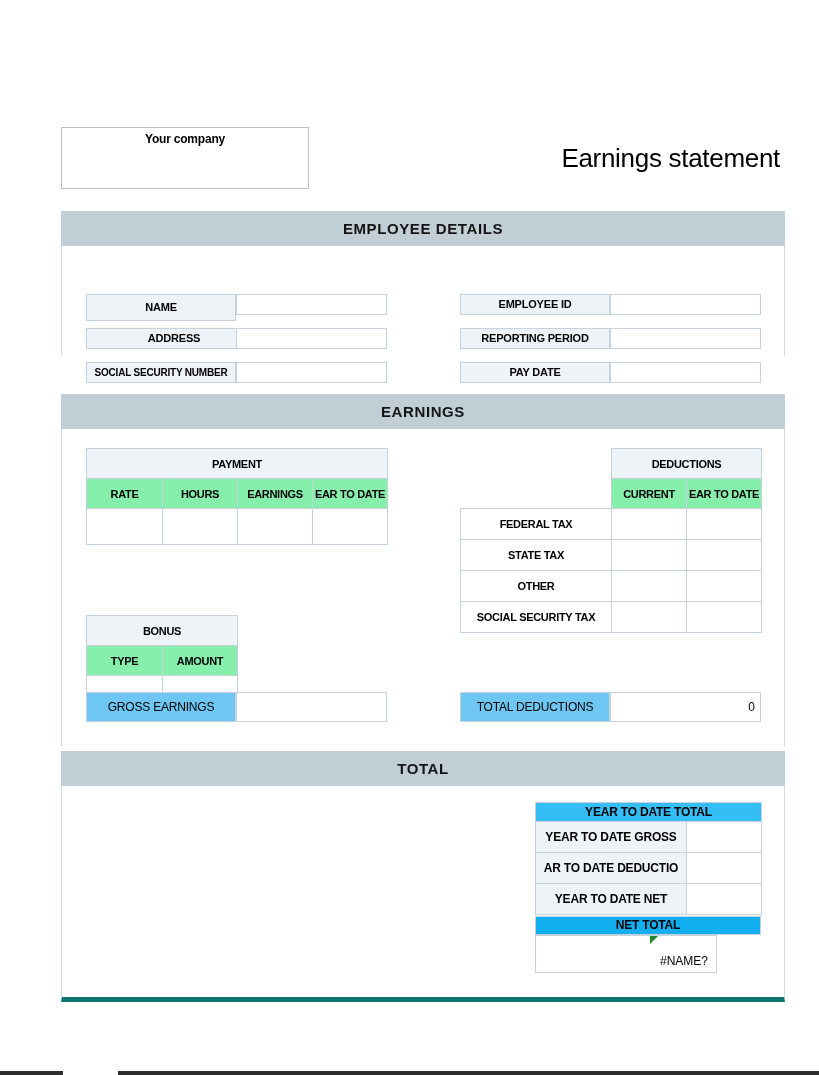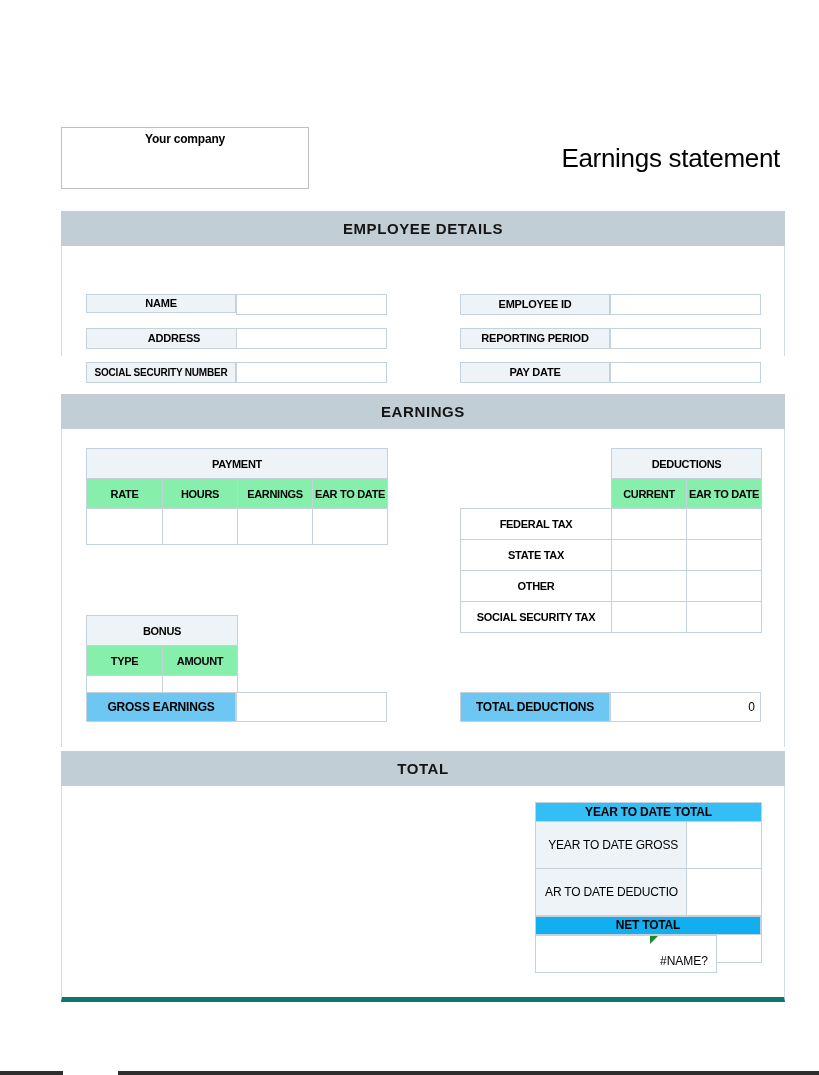--- a/index.html
+++ b/index.html
@@ -146,21 +146,21 @@
   
   .hl-row {
     position: absolute;
     display: flex;
   }
   .hl-lbl {
     box-sizing: border-box;
     border: 1px solid #c5d2dc;
     background: #6ec6f2;
     font-size: 12px;
-    font-weight: bold;
+    font-weight: normal;
     display: flex;
     align-items: center;
     justify-content: center;
     letter-spacing: -0.2px;
     white-space: nowrap;
     overflow: hidden;
   }
   .hl-val {
     box-sizing: border-box;
     border: 1px solid #c5d2dc;
@@ -185,24 +185,24 @@
     font-weight: bold;
     height: 18px;
     letter-spacing: -0.2px;
     text-align: center;
     padding: 0;
   }
   .ytd td.k {
     background: #edf3f7;
     border: 1px solid #c5d2dc;
     font-size: 12px;
-    font-weight: normal;
+    font-weight: bold;
     height: 30px;
-    text-align: right;
-    padding: 8px;
+    text-align: center;
+    padding: 0;
     overflow: hidden;
     white-space: nowrap;
     letter-spacing: -0.2px;
   }
   .ytd td.v {
     background: #ffffff;
     border: 1px solid #c5d2dc;
     height: 30px;
     padding: 0;
   }
@@ -256,21 +256,21 @@
   </div>
 
   <div class="doc-title">Earnings statement</div>
 
   <div class="sheet">
 
     <div class="band">EMPLOYEE DETAILS</div>
 
     <div class="panel" style="height:110px;">
 
-      <div class="lbl" style="left:24px;  top:48px;  width:150px; height:19px;">NAME</div>
+      <div class="lbl" style="left:24px;  top:48px;  width:150px; height:27px;">NAME</div>
       <div class="val" style="left:174px; top:48px;  width:151px; height:21px;"></div>
 
       <div class="lbl" style="left:24px;  top:82px;  width:176px; height:21px;">ADDRESS</div>
       <div class="val" style="left:174px; top:82px;  width:151px; height:21px;"></div>
 
       <div class="lbl" style="left:24px;  top:116px; width:150px; height:21px; font-size:10px;">SOCIAL SECURITY NUMBER</div>
       <div class="val" style="left:174px; top:116px; width:151px; height:21px;"></div>
 
       <div class="lbl" style="left:398px; top:48px;  width:150px; height:21px;">EMPLOYEE ID</div>
       <div class="val" style="left:548px; top:48px;  width:151px; height:21px;"></div>

